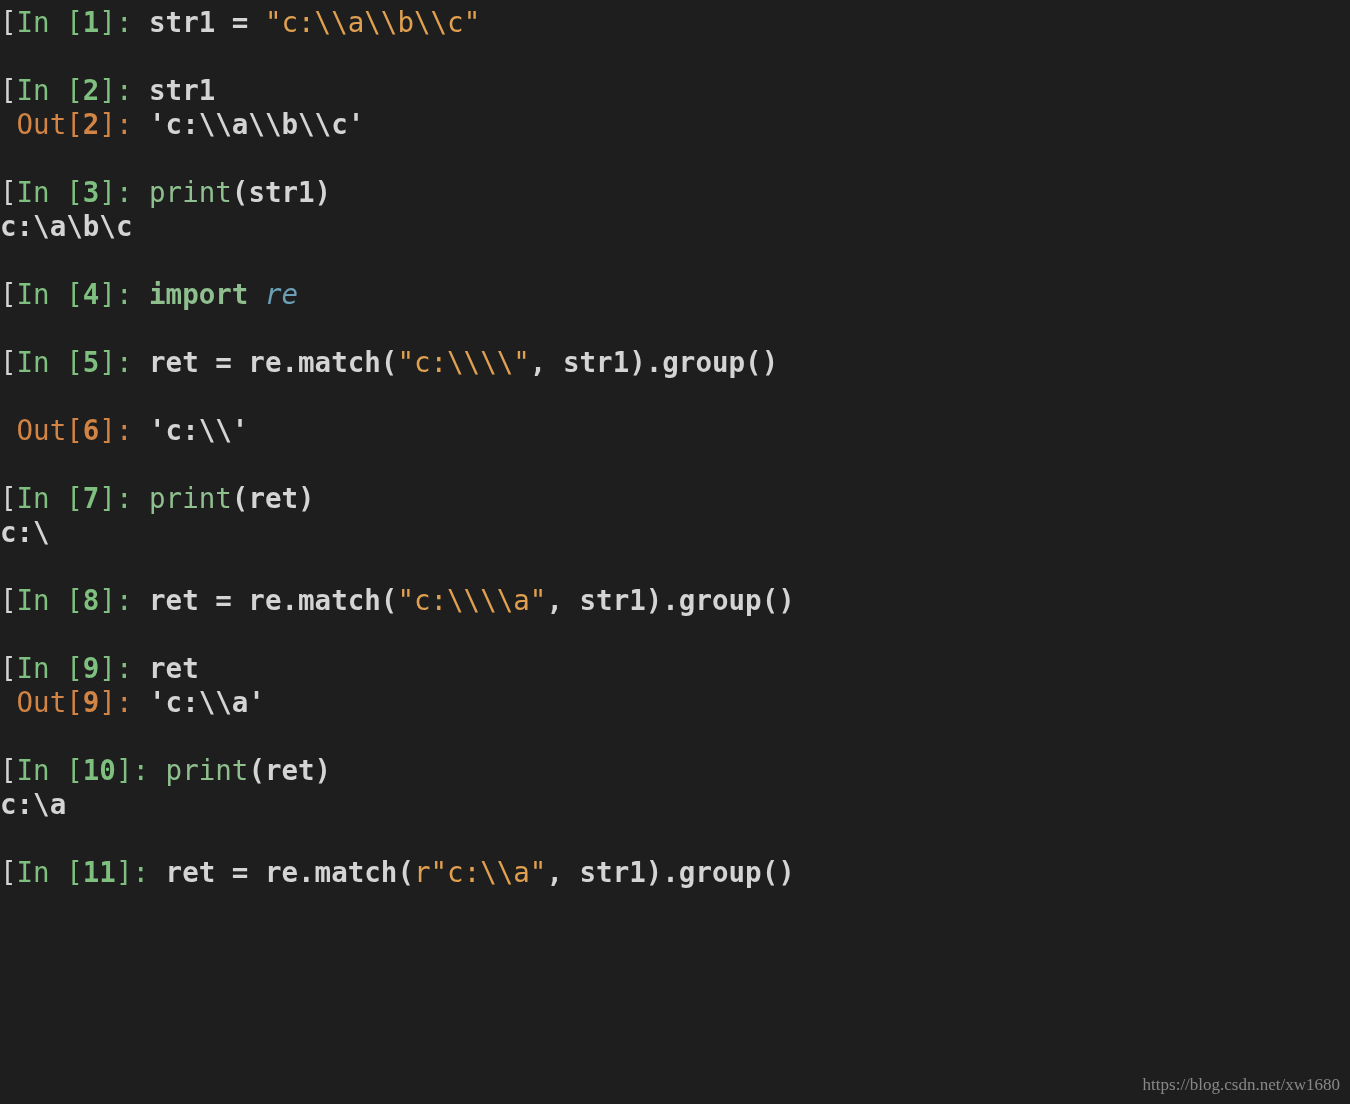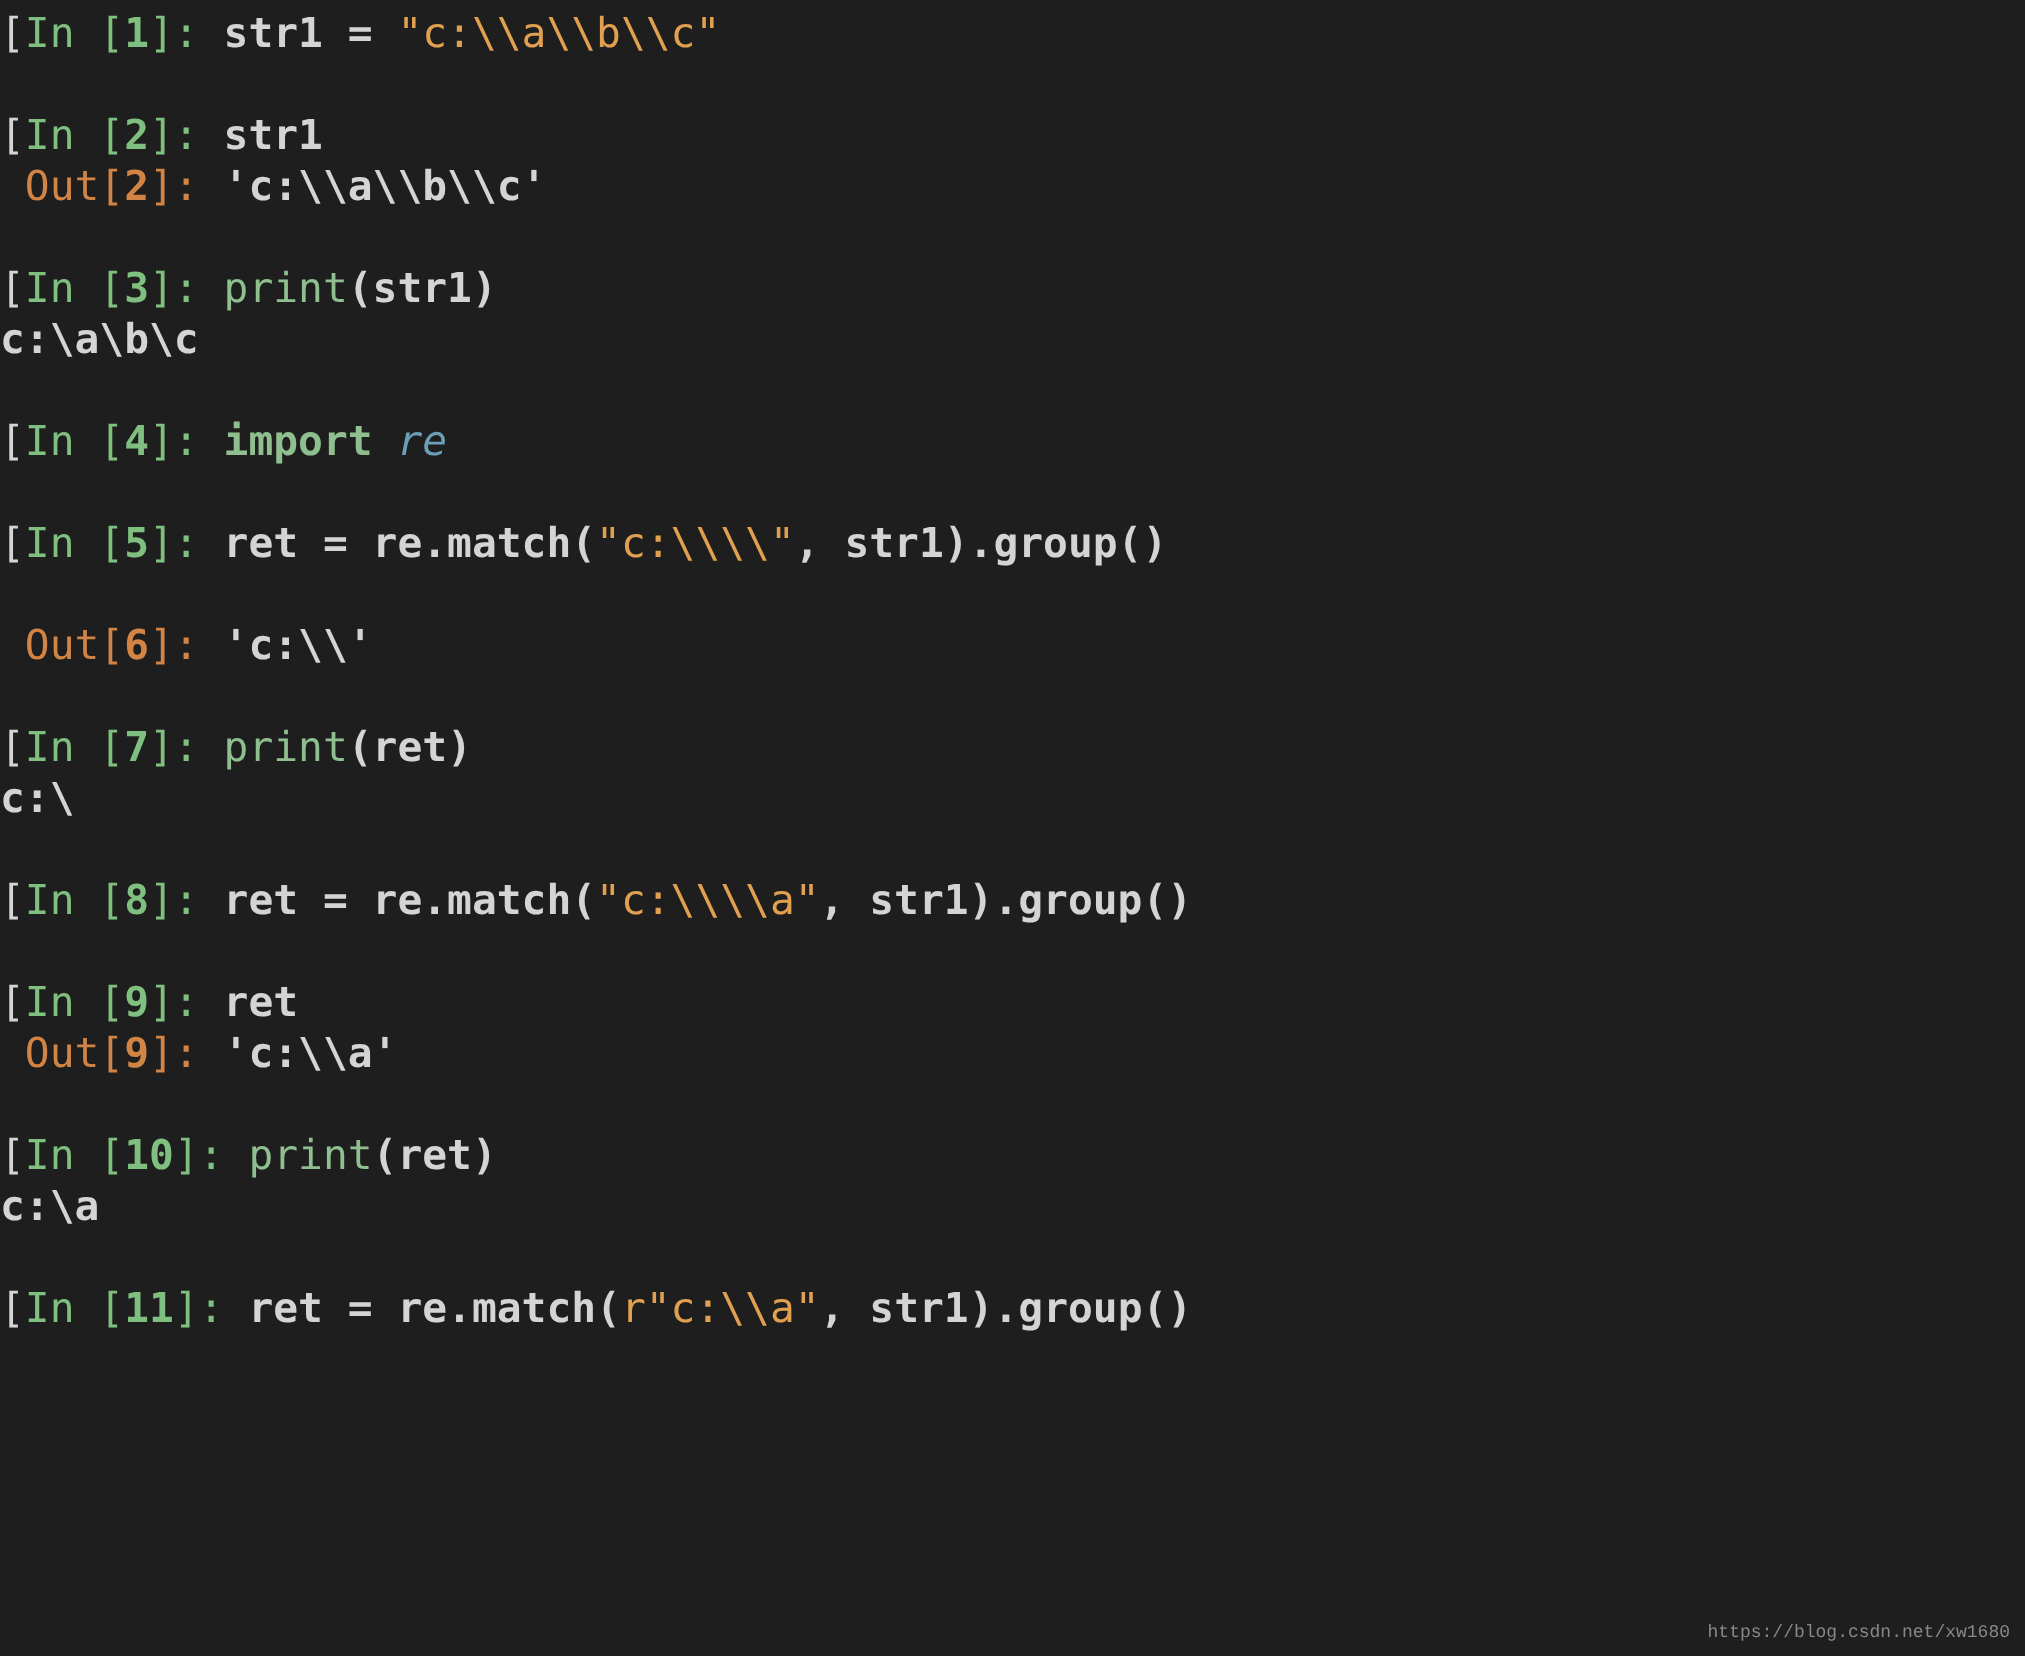--- a/index.html
+++ b/index.html
@@ -33,23 +33,23 @@
   .default { color: #d4d4d4; font-weight: 700;}
   .func { color: #8fbf8f; }
   .keyword { color: #8fbf8f; font-weight: bold; text-align: right; }
   .module { color: #6a9fb5; font-style: italic; }
   .string { color: #e0a050; }
   .rprefix { color: #e0a050; }
   .watermark {
     position: absolute;
     bottom: 8px;
     right: 10px;
-    font-size: 12px;
+    font-size: 17px;
     color: #888;
-    font-family: Liberation Mono, monospace;
+    font-family: Liberation Serif, serif;
   }
 </style>
 </head>
 <body>
 
 <div class="terminal">
 
   <div class="line"><span class="bracket">[</span><span class="in-label">In [</span><span class="num-in">1</span><span class="in-label">]: </span><span class="default">str1 </span><span class="default">= </span><span class="string">"c:\\a\\b\\c"</span></div>
   <div class="blank"></div>
 

